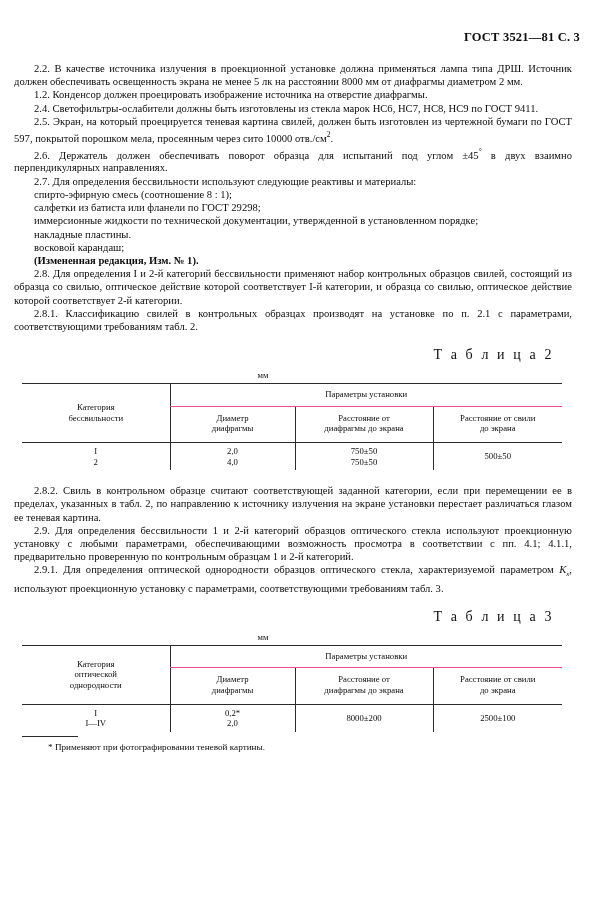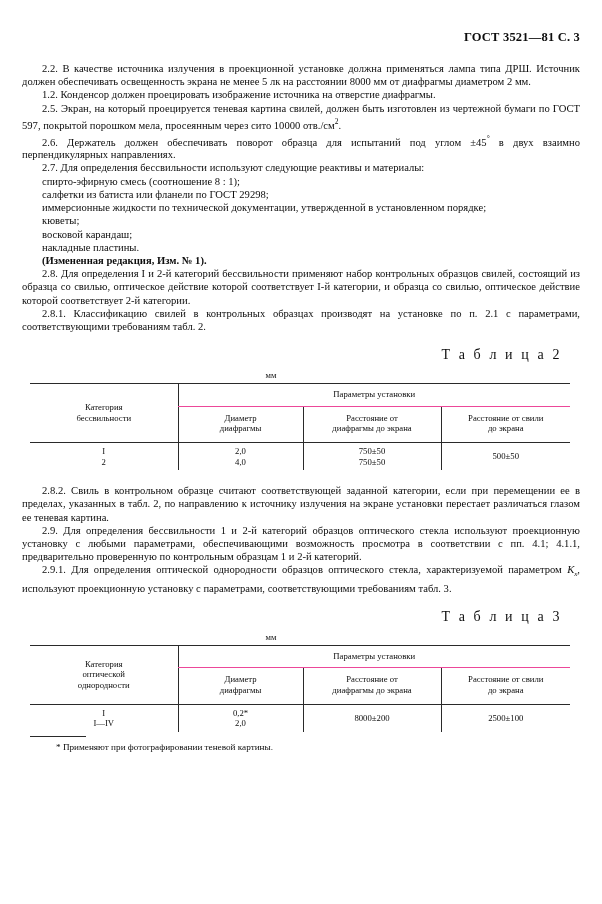--- a/index.html
+++ b/index.html
@@ -27,21 +27,21 @@
     right: 22px;
     font-family: "Liberation Serif", "DejaVu Serif", serif;
     font-weight: bold;
     font-size: 12.5px;
     letter-spacing: 0.2px;
     white-space: nowrap;
   }
   .content {
     position: absolute;
     top: 62px;
-    left: 22px;
+    left: 14px;
     width: 558px;
   }
   p.para {
     margin: 0;
     font-size: 10.6px;
     line-height: 13.2px;
     text-align: justify;
     text-indent: 20px;
     hyphens: manual;
   }
@@ -138,33 +138,33 @@
 <body>
 
 <div class="page">
 
   <div class="header">ГОСТ 3521—81 С. 3</div>
 
   <div class="content">
 
     <p class="para">2.2. В качестве источника излучения в проекционной установке должна применяться лампа типа ДРШ. Источник должен обеспечивать освещенность экрана не менее 5 лк на расстоянии 8000 мм от диафрагмы диаметром 2 мм.</p>
     <p class="para">1.2. Конденсор должен проецировать изображение источника на отверстие диафрагмы.</p>
+    <p class="para">2.4. Светофильтры-ослабители должны быть изготовлены из стекла марок НС6, НС7, НС8, НС9 по ГОСТ 9411.</p>
 
     <p class="para"><span>2.5. Экран, на который проецируется теневая картина свилей, должен быть изготовлен из чертежной бумаги по ГОСТ 597, покрытой порошком мела, просеянным через сито 10000 отв./см</span><span class="sup-sq">2</span><span>.</span></p>
 
 
     <p class="para"><span>2.6. Держатель должен обеспечивать поворот образца для испытаний под углом ±45</span><span class="sup-deg">°</span><span> в двух взаимно перпендикулярных направлениях.</span></p>
 
     <p class="para">2.7. Для определения бессвильности используют следующие реактивы и материалы:</p>
     <p class="para subitem">спирто-эфирную смесь (соотношение 8 : 1);</p>
     <p class="para subitem">салфетки из батиста или фланели по ГОСТ 29298;</p>
     <p class="para subitem">иммерсионные жидкости по технической документации, утвержденной в установленном порядке;</p>
-    <p class="para subitem">кюветы;</p>
+    <p class="para subitem">накладные пластины.</p>
     <p class="para subitem">восковой карандаш;</p>
-    <p class="para subitem">накладные пластины.</p>
     <p class="para bold">(Измененная редакция, Изм. № 1).</p>
 
     <p class="para">2.8. Для определения I и 2-й категорий бессвильности применяют набор контрольных образцов свилей, состоящий из образца со свилью, оптическое действие которой соответствует I-й категории, и образца со свилью, оптическое действие которой соответствует 2-й категории.</p>
     <p class="para">2.8.1. Классификацию свилей в контрольных образцах производят на установке по п. 2.1 с параметрами, соответствующими требованиям табл. 2.</p>
 
     <div class="table-block">
       <div class="table-caption">Т а б л и ц а   2</div>
       <div class="unit-label">мм</div>
       <table class="gost">
         <colgroup>

